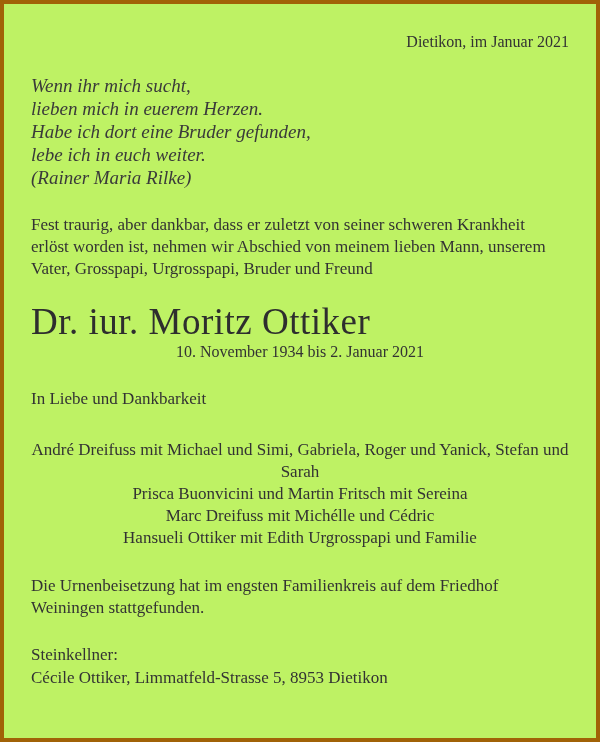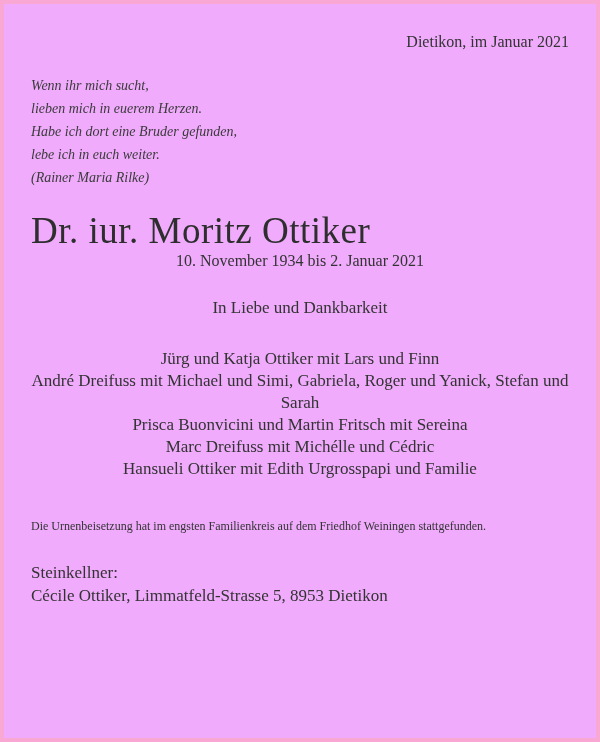--- a/index.html
+++ b/index.html
@@ -4,36 +4,36 @@
 <style>
   html, body {
     margin: 0;
     padding: 0;
     background: #ffffff;
   }
   .sheet {
     box-sizing: border-box;
     width: 600px;
     height: 742px;
-    background: #f0abfc;
-    border: 4px solid #f9a8d4;
+    background: #bef264;
+    border: 4px solid #a16207;
     padding: 24px 27px 0 27px;
     font-family: "Liberation Serif", "DejaVu Serif", serif;
     color: #333333;
     overflow: hidden;
   }
   .dateline {
     text-align: right;
     font-size: 16px;
     line-height: 20px;
     margin-top: 4px;
   }
   .poem {
     font-style: italic;
-    font-size: 14px;
+    font-size: 19px;
     line-height: 23px;
     margin-top: 22px;
     color: #3a3a3a;
   }
   .poem .poem-line { white-space: nowrap; }
   .intro {
     font-size: 17px;
     line-height: 22px;
     margin-top: 25px;
     max-width: 530px;
@@ -45,35 +45,35 @@
     font-weight: normal;
     color: #2e2e2e;
     letter-spacing: 0.5px;
   }
   .life-dates {
     text-align: center;
     font-size: 16px;
     line-height: 20px;
   }
   .salutation {
-    text-align: center;
+    text-align: left;
     font-size: 17px;
     line-height: 22px;
     margin-top: 26px;
   }
   .mourners {
     text-align: center;
     font-size: 17px;
     line-height: 22px;
     margin-top: 29px;
   }
   .funeral-note {
-    font-size: 12px;
+    font-size: 17px;
     line-height: 22px;
-    margin-top: 35px;
+    margin-top: 26px;
     max-width: 500px;
   }
   .address-block {
     font-size: 17px;
     line-height: 23px;
     margin-top: 24px;
   }
 </style>
 </head>
 <body>
@@ -83,29 +83,29 @@
   <div class="dateline">Dietikon, im Januar 2021</div>
 
   <div class="poem">
     <div class="poem-line">Wenn ihr mich sucht,</div>
     <div class="poem-line">lieben mich in euerem Herzen.</div>
     <div class="poem-line">Habe ich dort eine Bruder gefunden,</div>
     <div class="poem-line">lebe ich in euch weiter.</div>
     <div class="poem-line">(Rainer Maria Rilke)</div>
   </div>
 
+  <div class="intro">Fest traurig, aber dankbar, dass er zuletzt von seiner schweren Krankheit erlöst worden ist, nehmen wir Abschied von meinem lieben Mann, unserem Vater, Grosspapi, Urgrosspapi, Bruder und Freund</div>
 
   <div class="deceased-name">Dr. iur. Moritz Ottiker</div>
 
   <div class="life-dates">10. November 1934 bis 2. Januar 2021</div>
 
   <div class="salutation">In Liebe und Dankbarkeit</div>
 
   <div class="mourners">
-    <div>Jürg und Katja Ottiker mit Lars und Finn</div>
     <div>André Dreifuss mit Michael und Simi, Gabriela, Roger und Yanick, Stefan und Sarah</div>
     <div>Prisca Buonvicini und Martin Fritsch mit Sereina</div>
     <div>Marc Dreifuss mit Michélle und Cédric</div>
     <div>Hansueli Ottiker mit Edith Urgrosspapi und Familie</div>
   </div>
 
   <div class="funeral-note">Die Urnenbeisetzung hat im engsten Familienkreis auf dem Friedhof Weiningen stattgefunden.</div>
 
   <div class="address-block">
     <div>Steinkellner:</div>

